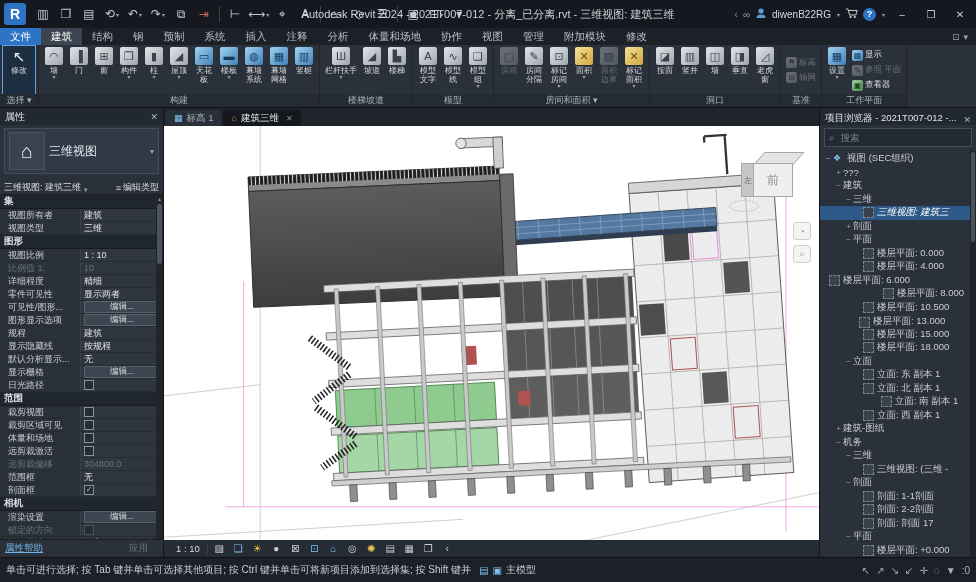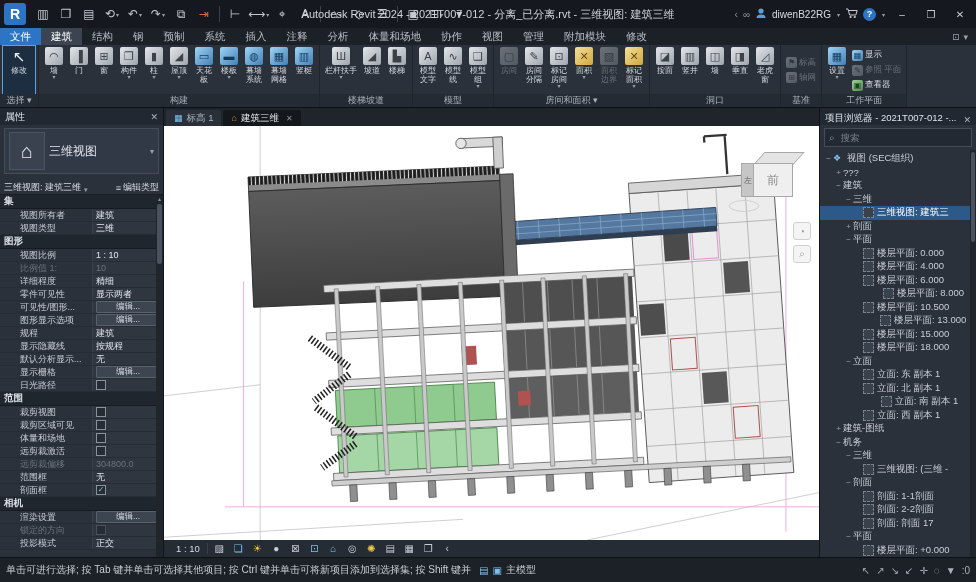--- a/index.html
+++ b/index.html
@@ -61,21 +61,21 @@
   .typesel .house{width:34px;height:36px;margin:0 4px;background:#3a4250;border:1px solid #4b5463;
                   display:flex;align-items:center;justify-content:center;font-size:20px;color:#e8ecf2;}
   .typesel .tlabel{flex:1;font-size:12px;color:#e2e6ec;}
   .typesel .caret{color:#9aa1ab;font-size:8px;margin-right:4px;}
   .instrow{height:18px;display:flex;align-items:flex-end;font-size:9px;padding:0 4px;gap:3px;flex:none;color:#d6dbe2;}
   .instrow .caret{color:#9aa1ab;font-size:7px;}
   .edittype{margin-left:auto;display:flex;align-items:center;gap:2px;color:#d6dbe2;}
   .pgrid{flex:1;overflow:hidden;border-top:1px solid #1a1f26;position:relative;}
   .pgroup{height:13px;background:#20262e;font-weight:bold;font-size:9.5px;padding:0 4px;display:flex;
           align-items:center;color:#dde2e8;border-bottom:1px solid #161b21;}
-  .prow{height:12px;display:flex;align-items:stretch;border-bottom:1px solid #262c34;font-size:9px;padding-left:12px;}
+  .prow{height:12px;display:flex;align-items:stretch;border-bottom:1px solid #262c34;font-size:9px;}
   .plabel{width:72px;padding-left:8px;display:flex;align-items:center;color:#c7ccd3;
           overflow:hidden;white-space:nowrap;flex:none;}
   .pval{flex:1;border-left:1px solid #3a414b;padding:0 3px;display:flex;align-items:center;
         background:#2f3640;color:#e2e6ec;overflow:hidden;white-space:nowrap;}
   .pval.dim,.plabel.dim{color:#6b727c;}
   .editbtn{flex:1;height:10px;background:#3d4551;border:1px solid #59616d;color:#d6dbe2;font-size:8.5px;
            line-height:9px;text-align:center;border-radius:1px;}
   .cb{width:8px;height:8px;border:1px solid #8a919b;background:#262c34;display:flex;align-items:center;
       justify-content:center;font-size:8px;color:#7ec3ef;line-height:8px;}
   .cb.dis{border-color:#4a515b;}
@@ -551,20 +551,24 @@
           </div>
           <div class="prow">
             <span class="plabel">投影模式</span>
             <span class="pval">正交</span>
           </div>
           <div class="pscroll">
           <span>▴</span>
           <span class="handle"></span>
         </div>
       </div>
+      <div class="pfoot">
+        <span class="phelp">属性帮助</span>
+        <span class="apply">应用</span>
+      </div>
     </div>
 
     <div class="center">
       <div class="viewtabs">
           <div class="vtab">
             <span class="vicon">▦</span>
             <span>标高 1</span>
           </div>
           <div class="vtab active">
             <span class="vicon">⌂</span>
@@ -765,21 +769,21 @@
             <span>???</span>
           </div>
           <div class="titem" style="padding-left: 14px;">
             <span class="texp">−</span>
             <span>建筑</span>
           </div>
           <div class="titem" style="padding-left: 24px;">
             <span class="texp">−</span>
             <span>三维</span>
           </div>
-          <div class="titem sel" style="padding-left: 34px;">
+          <div class="titem sel" style="padding-left: 34px; font-style: italic;">
             <span class="texp"></span>
             <span class="ticon"></span>
             <span>三维视图: 建筑三</span>
           </div>
           <div class="titem" style="padding-left: 24px;">
             <span class="texp">+</span>
             <span>剖面</span>
           </div>
           <div class="titem" style="padding-left: 24px;">
             <span class="texp">−</span>
@@ -788,36 +792,36 @@
           <div class="titem" style="padding-left: 34px;">
             <span class="texp"></span>
             <span class="ticon"></span>
             <span>楼层平面: 0.000</span>
           </div>
           <div class="titem" style="padding-left: 34px;">
             <span class="texp"></span>
             <span class="ticon"></span>
             <span>楼层平面: 4.000</span>
           </div>
-          <div class="titem" style="padding-left: 34px;">
+          <div class="titem" style="">
             <span class="texp"></span>
             <span class="ticon"></span>
             <span>楼层平面: 6.000</span>
           </div>
           <div class="titem" style="padding-left: 34px; margin-left: 20px;">
             <span class="texp"></span>
             <span class="ticon"></span>
             <span>楼层平面: 8.000</span>
           </div>
           <div class="titem" style="padding-left: 34px;">
             <span class="texp"></span>
             <span class="ticon"></span>
             <span>楼层平面: 10.500</span>
           </div>
-          <div class="titem" style="padding-left: 51px;">
+          <div class="titem" style="padding-left: 30px; align-items: flex-end;">
             <span class="texp"></span>
             <span class="ticon"></span>
             <span>楼层平面: 13.000</span>
           </div>
           <div class="titem" style="padding-left: 34px;">
             <span class="texp"></span>
             <span class="ticon"></span>
             <span>楼层平面: 15.000</span>
           </div>
           <div class="titem" style="padding-left: 34px;">

